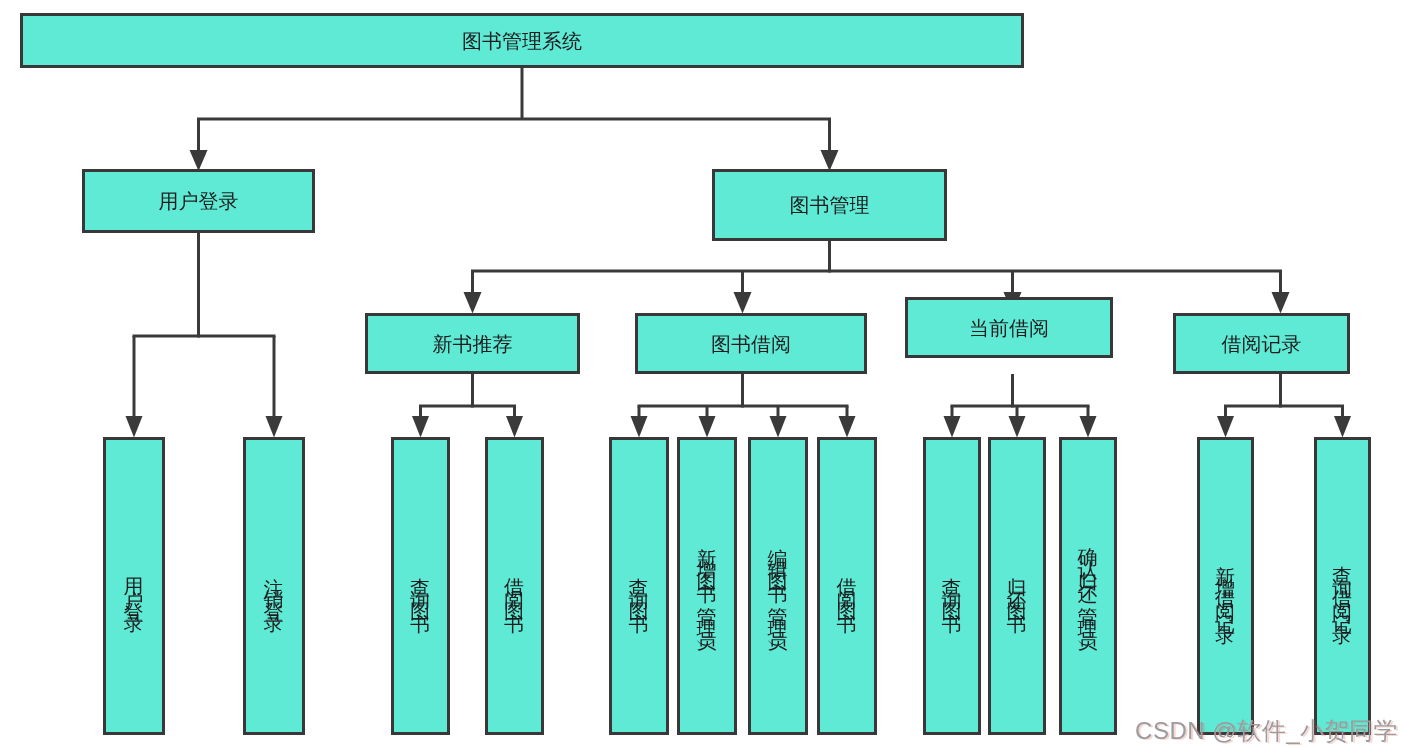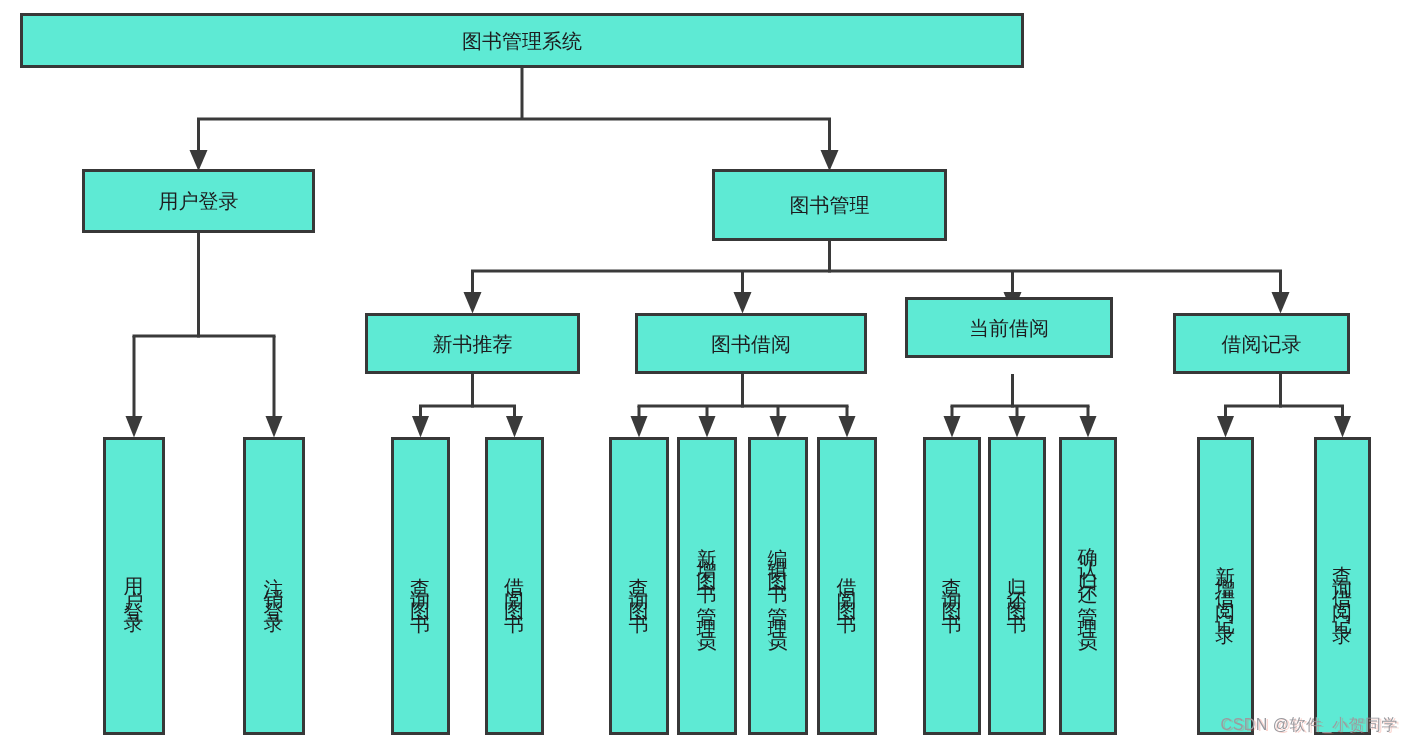--- a/index.html
+++ b/index.html
@@ -27,21 +27,21 @@
     white-space:nowrap;
     text-align:right;
   }
   .vbox{
     writing-mode:vertical-rl;
     text-orientation:mixed;
     letter-spacing:12px;
   }
   .watermark{
     position:absolute;top:715px;right:7px;z-index:3;
-    font-size:16px;letter-spacing:.5px;
+    font-size:24px;letter-spacing:.5px;
     color:var(--watermark);
     text-shadow:2px 1px 0 rgba(235,90,70,0.25);
   }
 </style>
 </head>
 <body>
 
 <svg class="connectors" width="1405" height="747" viewBox="0 0 1405 747">
 
   <line x1="522" y1="68" x2="522" y2="119"></line>

